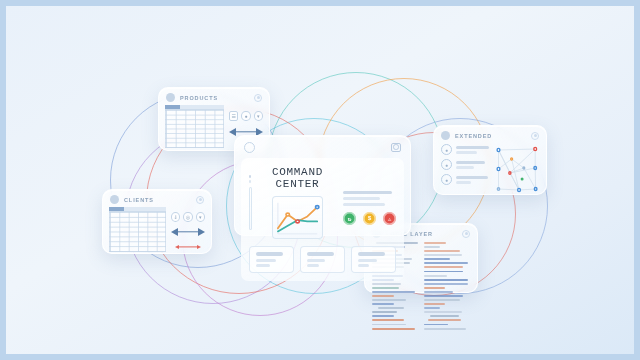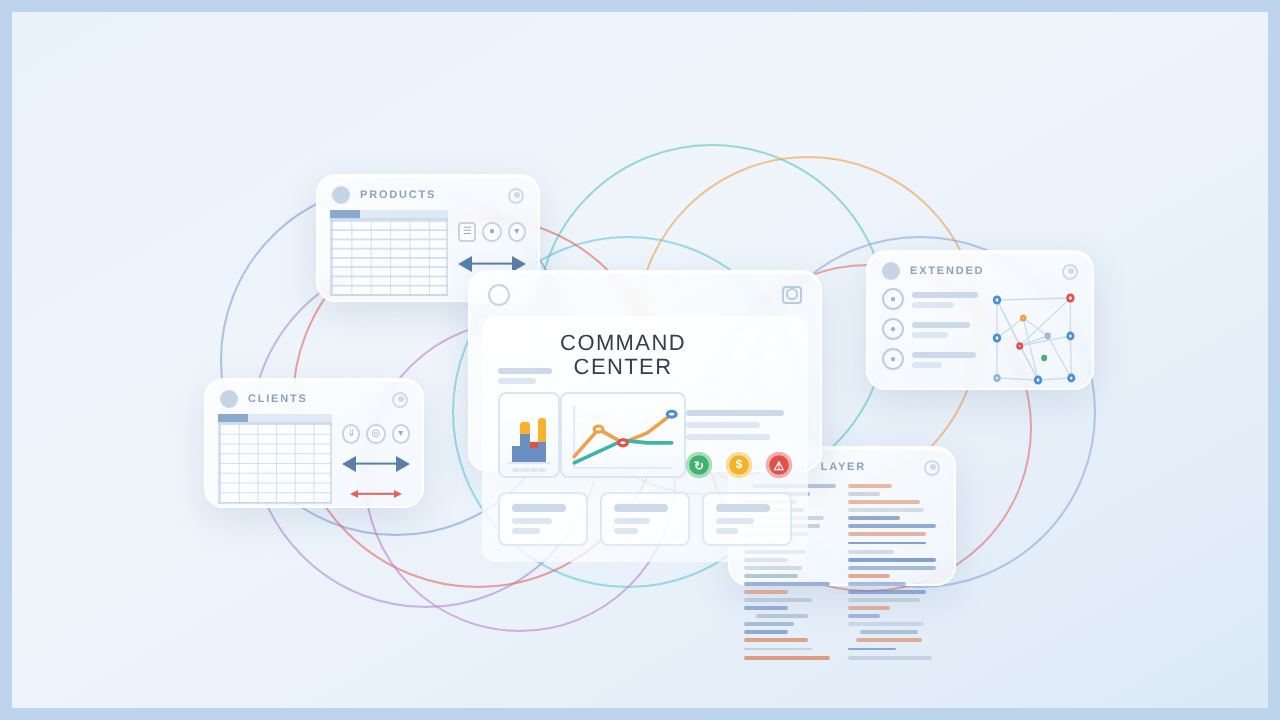--- a/index.html
+++ b/index.html
@@ -143,21 +143,21 @@
     padding: 7px 8px 8px 8px;
   }
   .cc-title{
     text-align:center;
     font-size:11px; letter-spacing:.7px;
     color:#33404f; font-weight:400;
     margin: 1px 0 6px 0;
   }
   .skel { background:#ccd9e8; border-radius:2px; height:3px; }
   .skel.light{ background:#dde7f2; }
-  .cc-row { display:flex; gap:0; align-items:flex-end; }
+  .cc-row { display:flex; gap:20px; align-items:center;font-family:Liberation Mono, monospace; }
   .cc-col { flex:1; }
 
   .chartbox{
     background: linear-gradient(180deg, rgba(255,255,255,.95), rgba(244,249,254,.9));
     border-radius:4px;
     border:1px solid rgba(214,228,241,.9);
     position:relative;
     height: 43px;
     overflow:hidden;
   }

